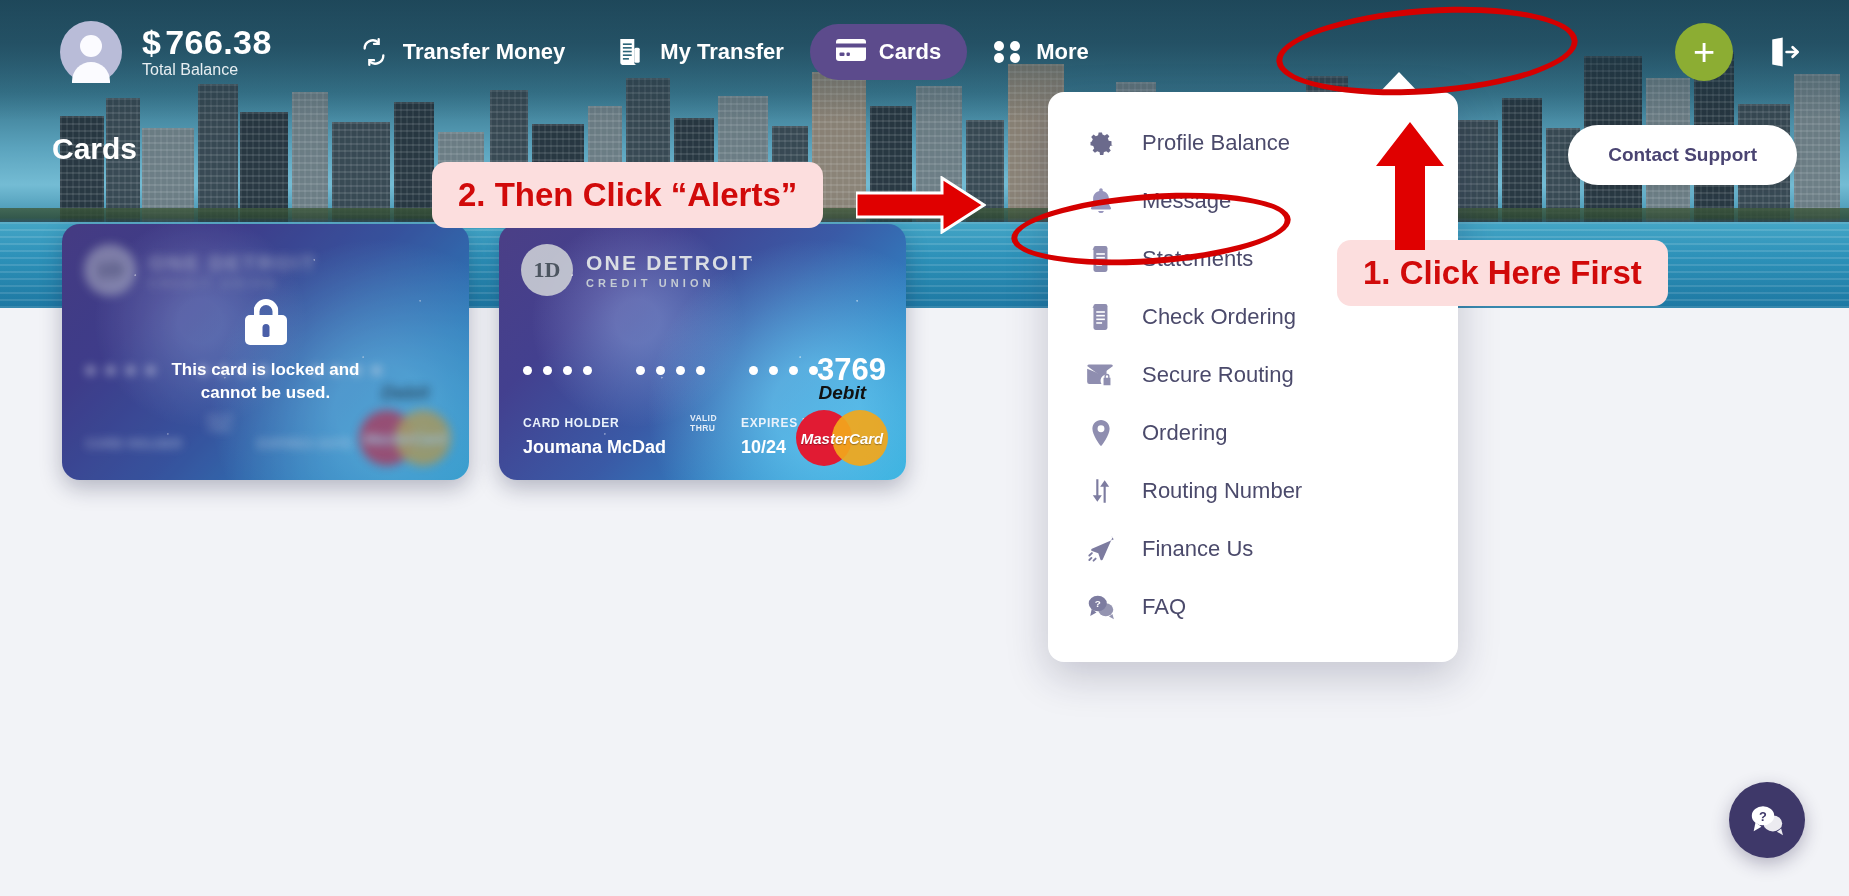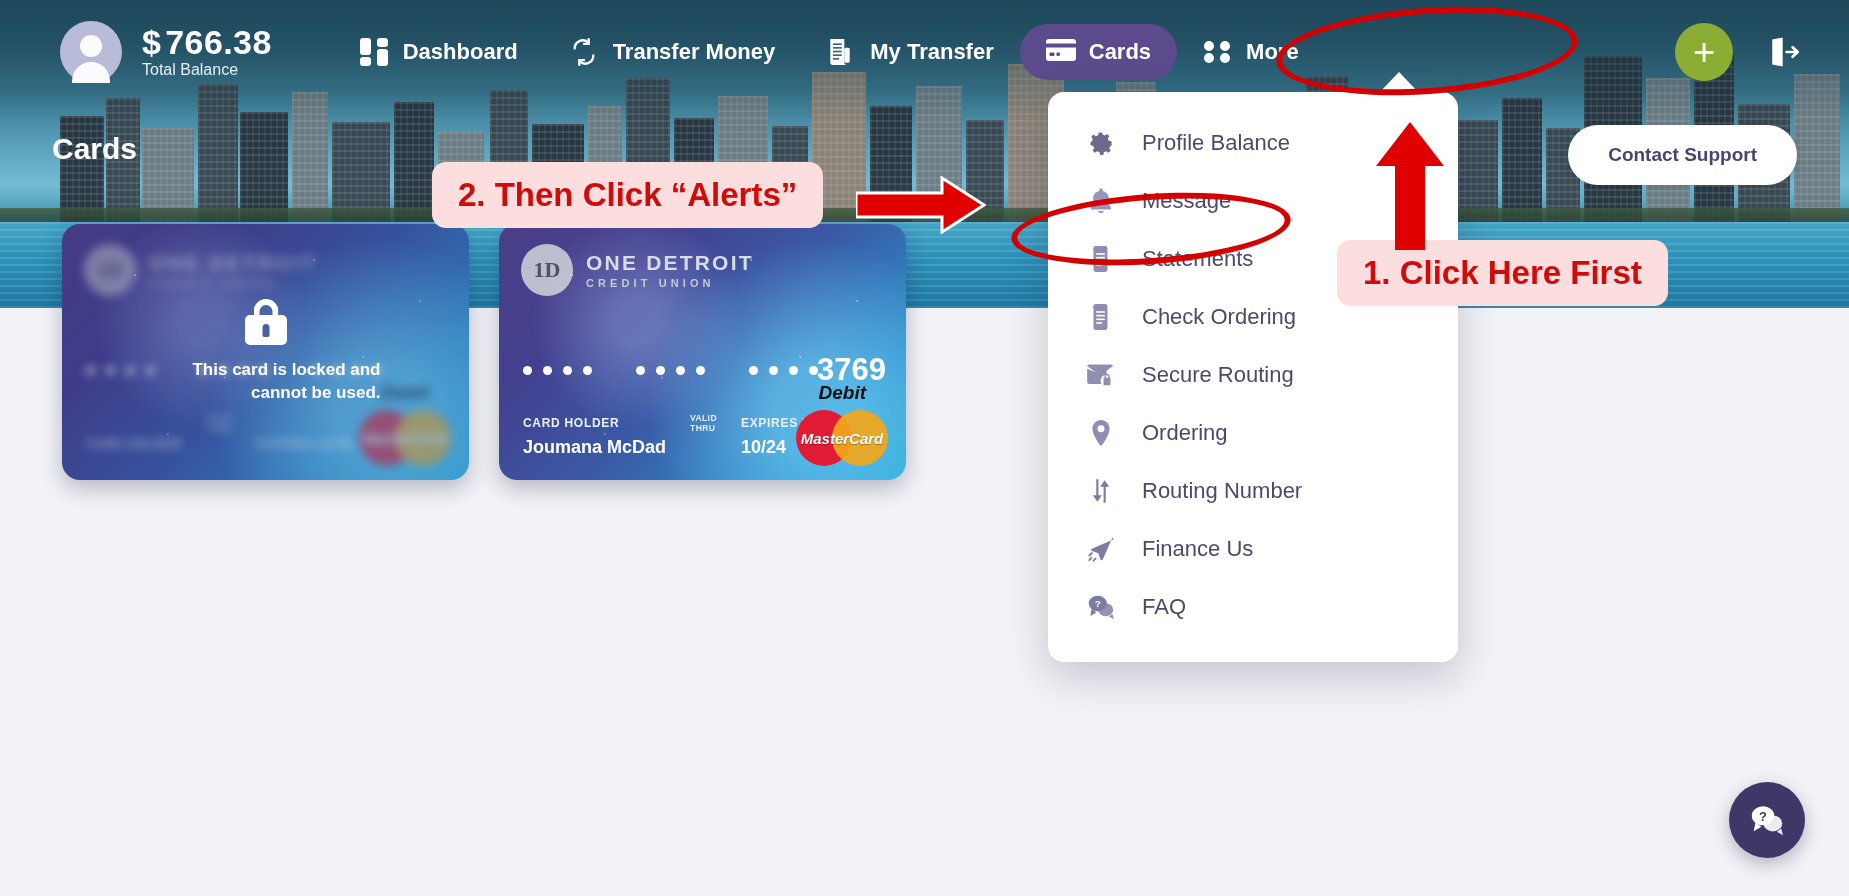--- a/index.html
+++ b/index.html
@@ -197,21 +197,21 @@
     border-radius:13px 13px 0 0;
   }
   .lock-glyph .body{
     position:absolute; left:0; bottom:0; width:42px; height:30px;
     background:#fff; border-radius:5px;
   }
   .lock-glyph .kh{
     position:absolute; left:50%; bottom:8px; transform:translateX(-50%);
     width:7px;height:13px;border-radius:4px 4px 2px 2px;background:#4a5fa8;
   }
-  .lock-text { color:#fff; font-size:17px; font-weight:600; text-align:right; line-height:1.35; max-width:230px; }
+  .lock-text { color:#fff; font-size:17px; font-weight:600; text-align:center; line-height:1.35; max-width:230px; }
 
   
   .dropdown {
     position:absolute; left:1048px; top:92px; width:410px;
     background:#fff; border-radius:16px; z-index:30;
     box-shadow:0 14px 42px rgba(30,30,70,.22);
     padding:22px 0 26px 0;
   }
   .dd-caret {
     position:absolute; left:1378px; top:72px; width:0;height:0;
@@ -317,29 +317,20 @@
       <div>
         <div class="bal-amt">
           <span class="cur">$</span><span>766.38</span>
         </div>
         <div class="bal-lbl">Total Balance</div>
       </div>
     </div>
 
     <div class="nav-items">
 
-      <div class="nav-item">
-        <span class="nav-ico ico-dash">
-          <i class="a"></i>
-            <i class="b"></i>
-            <i class="c"></i>
-            <i class="d"></i>
-        </span>
-        <span>Dashboard</span>
-      </div>
 
       <div class="nav-item">
         <span class="nav-ico">
           <svg width="28" height="28" viewBox="0 0 24 24" fill="none" stroke="#fff" stroke-width="2" stroke-linecap="round">
             <path d="M4 9a7 7 0 0 1 11.5-5.3"></path>
               <polyline points="16 1 16 5 12 5"></polyline>
             <path d="M20 15a7 7 0 0 1-11.5 5.3"></path>
               <polyline points="8 23 8 19 12 19"></polyline>
           </svg>
         </span>

